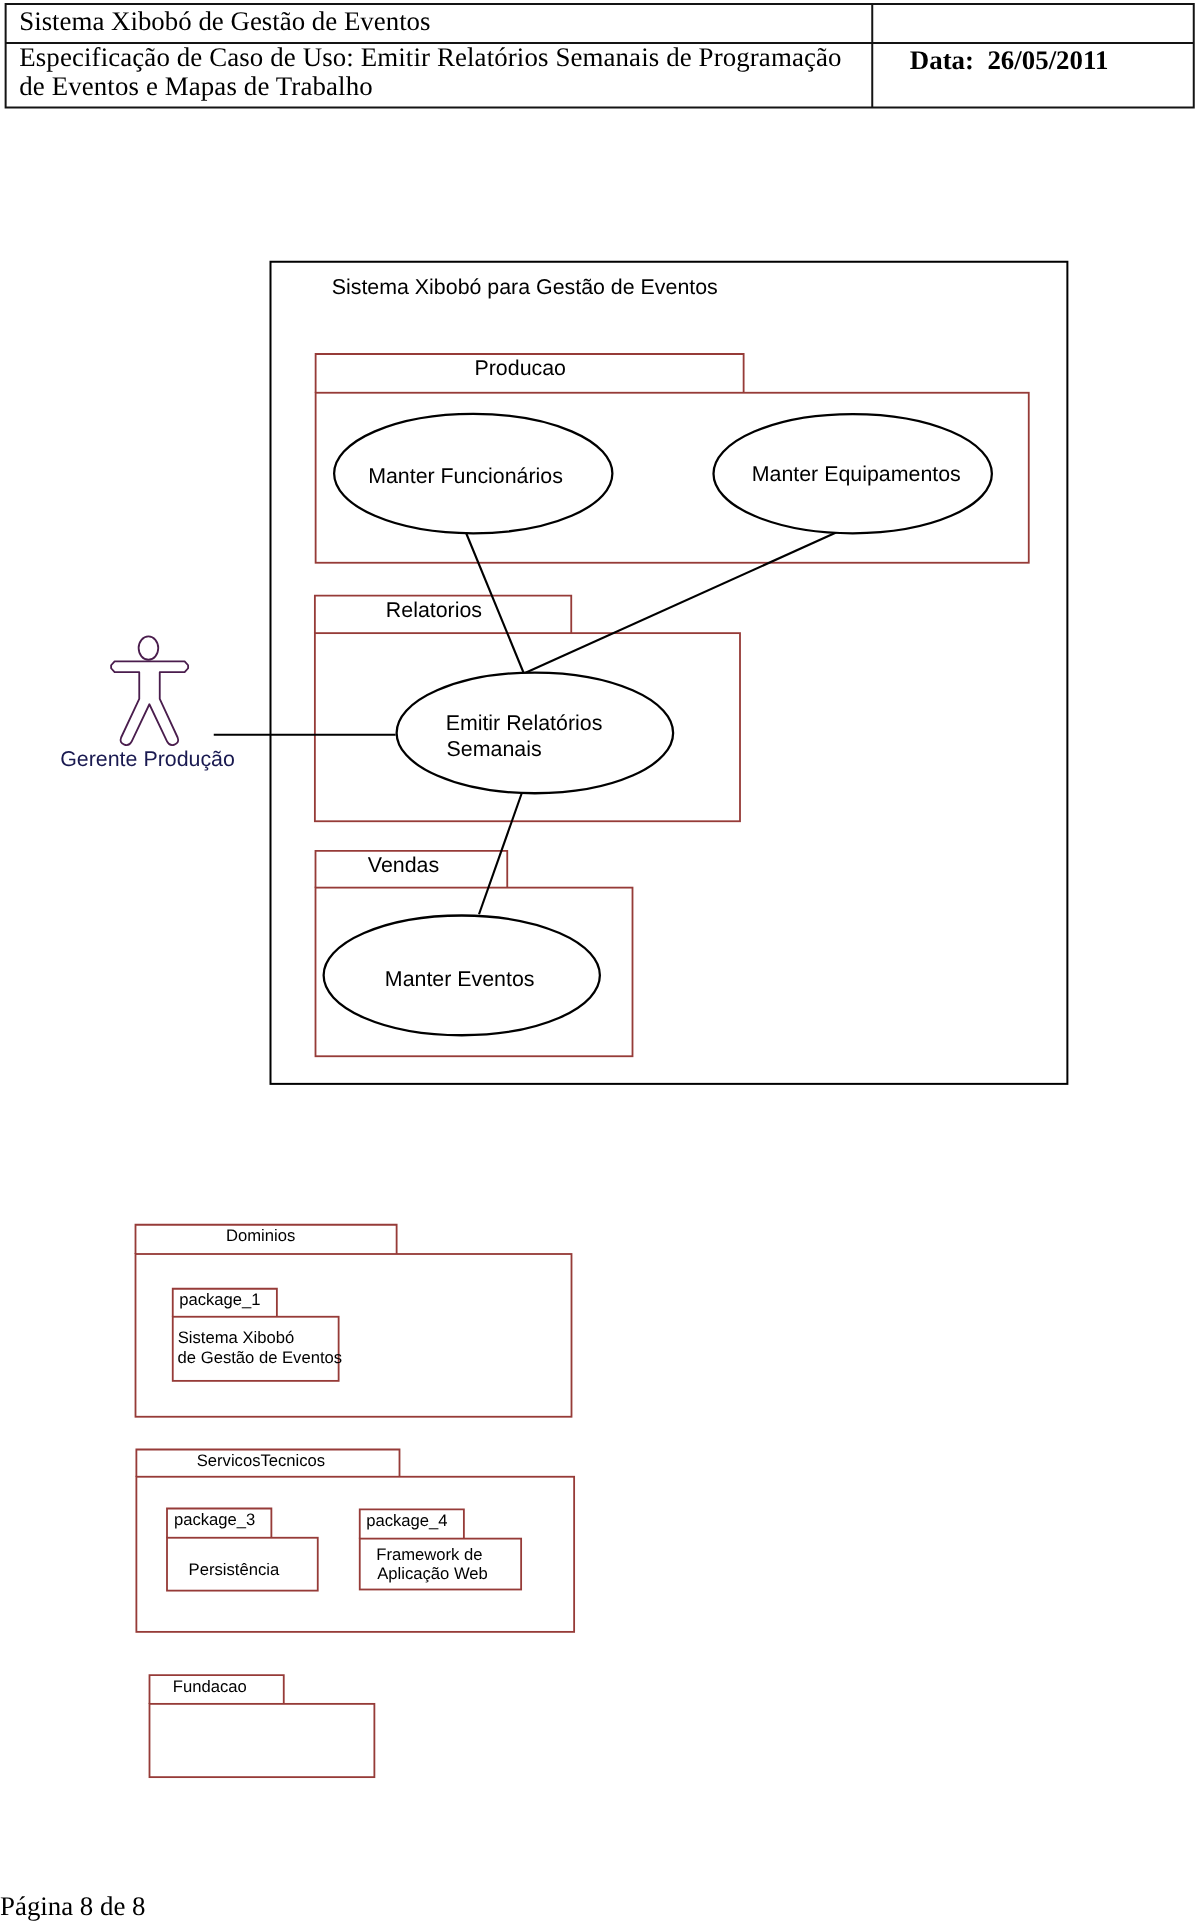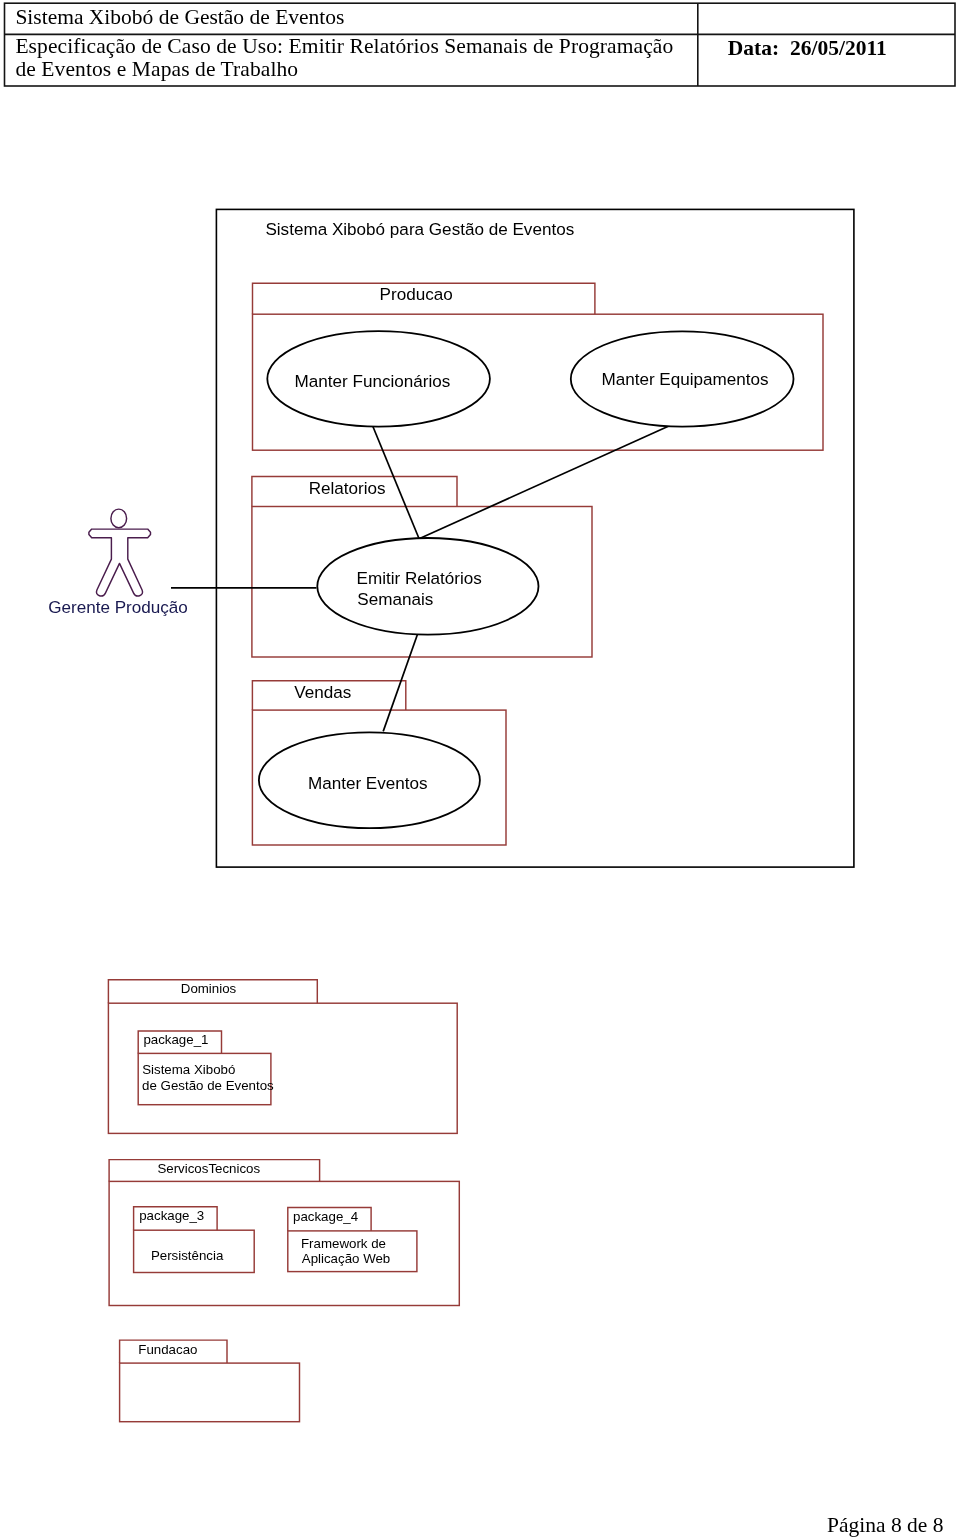--- a/index.html
+++ b/index.html
@@ -14,21 +14,21 @@
   .hdr td{border:0;padding:0;vertical-align:top;}
   .hdr .c1{width:702px;border-radius:12px;}
   .hdr .c2{width:257.2px;}
   .hdr .r1{height:31.2px;}
   .hdr .r2{height:51.6px;}
   .hdr .t{padding:1.6px 0 0 10.9px;white-space:nowrap;line-height:25px;}
   .hdr .t2{padding:0.8px 0 0 10.9px;width:668px;line-height:23px;height:48px;overflow:hidden;letter-spacing:0.092px;}
   .hdr .d{padding:1.4px 0 0 0;text-indent:22.2px;white-space:nowrap;line-height:25px;font-weight:bold;}
 
   
-  .footer{position:absolute;left:0;top:1513px;width:943.5px;text-align:right;
+  .footer{position:absolute;left:0;top:1513px;width:943.5px;
           font-size:21.5px;line-height:25px;}
 
   
   .diagram{position:absolute;left:0;top:0;}
   .diagram text.lbl{font-family:"Liberation Sans", sans-serif;font-size:17.1px;fill:#000;}
   .diagram text.small{font-size:13.3px;}
 </style>
 </head>
 <body>
 

